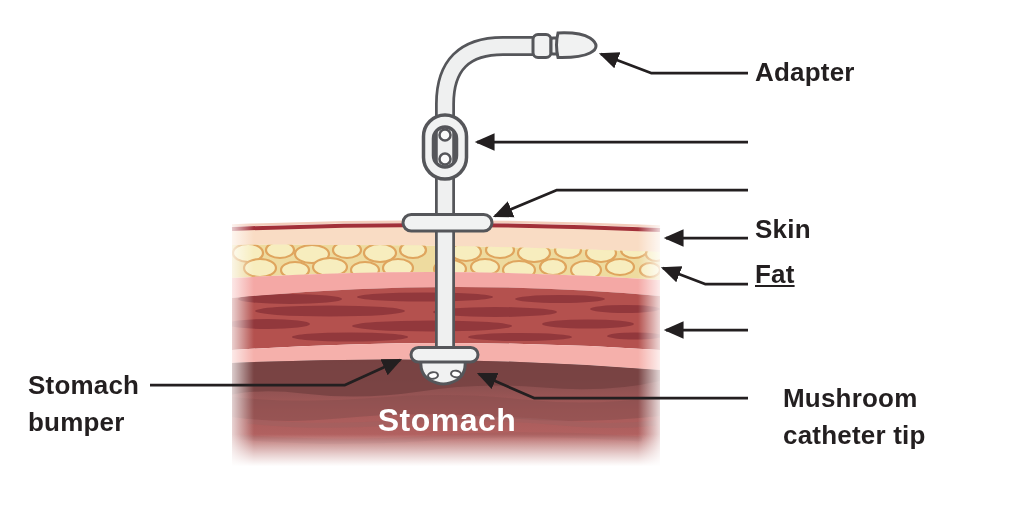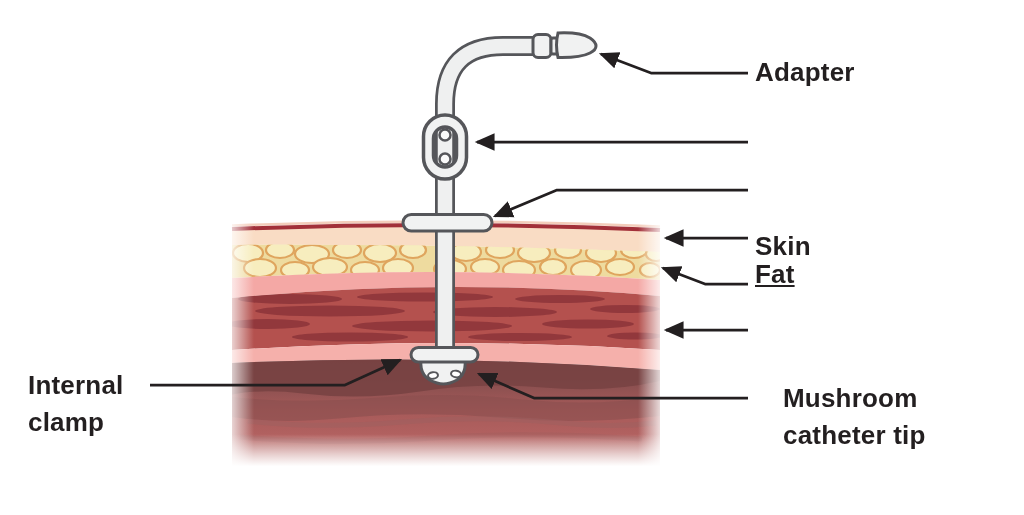--- a/index.html
+++ b/index.html
@@ -11,21 +11,21 @@
   .lbl {
     position:absolute;
     font-weight:600; font-size:26px; line-height:30px;
     color:var(--label-text,#231f20);
     letter-spacing:0.2px; white-space:nowrap;
   }
   .lbl.wrap { white-space:normal; line-height:37px; }
   .lbl-adapter          { left:755px; top:57px;  }
   .lbl-tubing-clamp     { left:755px; top:127px; }
   .lbl-external-bumper  { left:755px; top:175px; }
-  .lbl-skin             { left:755px; top:231px;text-align:center; }
+  .lbl-skin             { left:755px; top:214px;text-align:center; }
   .lbl-fat              { left:755px; top:259px;text-decoration:underline; }
   .lbl-muscle           { left:755px; top:315px; }
   .lbl-mushroom         { left:783px; top:380px; width:185px; }
   .lbl-internal         { left:28px;  top:367px; width:145px; }
   .lbl-stomach {
     left:357px; top:402px; width:180px; text-align:center;
     font-weight:700; font-size:32px; line-height:36px;
     color:var(--stomach-text,#ffffff); letter-spacing:0.5px;
   }
 </style>
@@ -170,15 +170,16 @@
       <polyline points="748,330 666,330" marker-end="url(#ah)"></polyline>
       <polyline points="748,398 534,398 479,374" marker-end="url(#ah)"></polyline>
       <polyline points="150,385 345,385 400,360" marker-end="url(#ah)"></polyline>
     </g>
   </svg>
 
   <div class="lbl lbl-adapter">Adapter</div>
   <div class="lbl lbl-skin">Skin</div>
   <div class="lbl lbl-fat">Fat</div>
   <div class="lbl wrap lbl-mushroom">Mushroom catheter tip</div>
-  <div class="lbl wrap lbl-internal">Internal clamp</div>
+  <div class="lbl wrap lbl-internal">Stomach bumper</div>
+  <div class="lbl lbl-stomach">Stomach</div>
 
 </div>
 
 </body></html>

